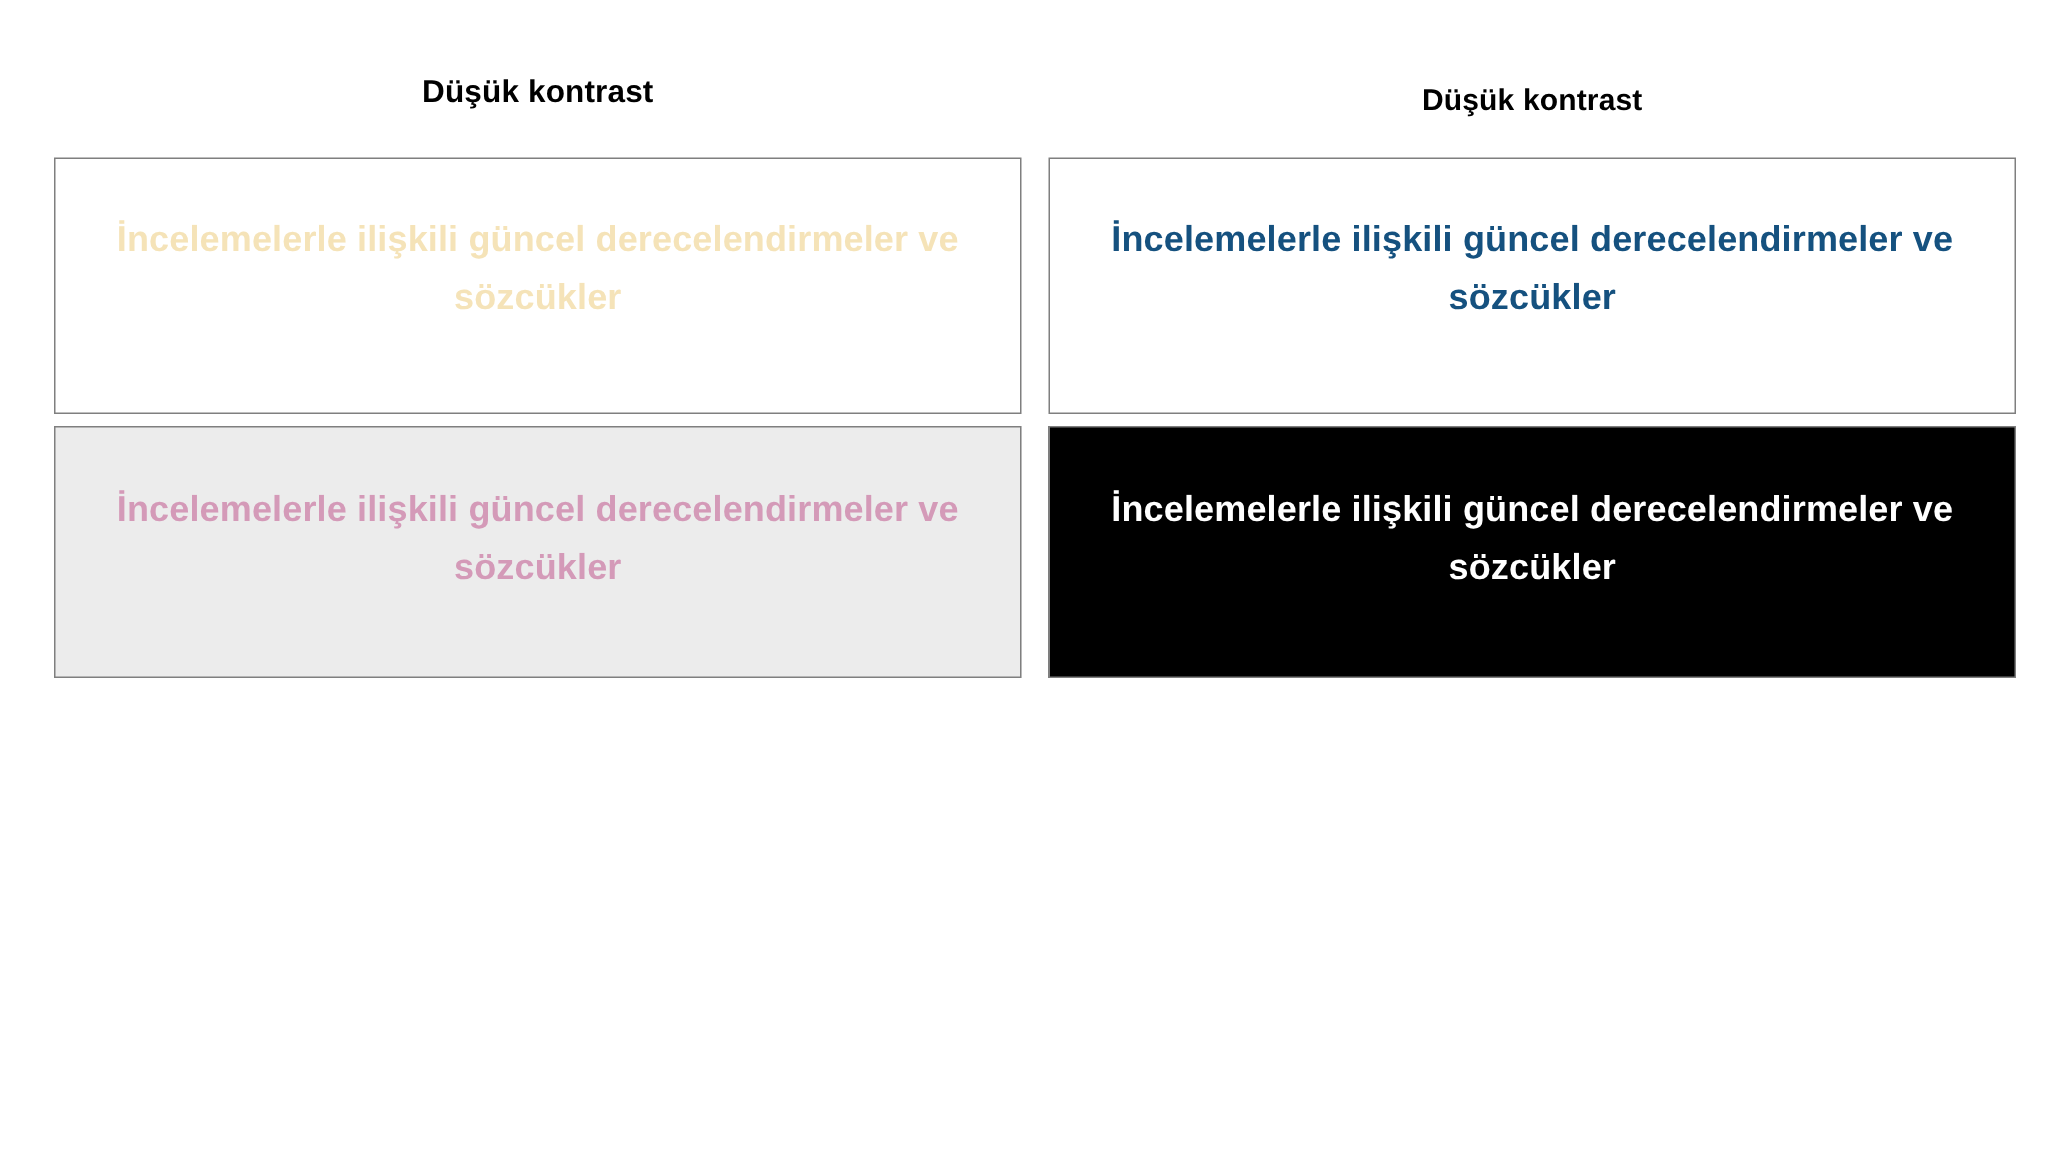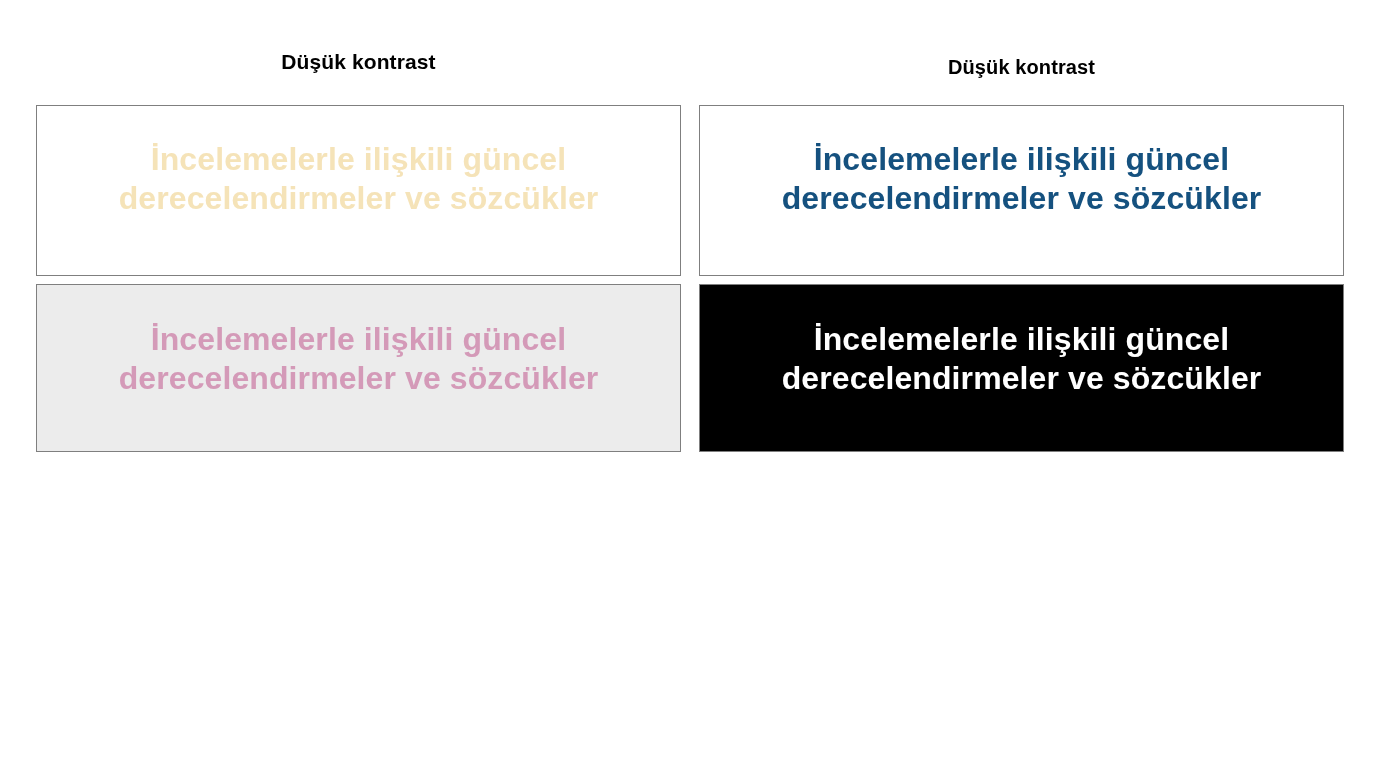--- a/index.html
+++ b/index.html
@@ -51,21 +51,21 @@
     display: flex;
     flex-direction: column;
     justify-content: flex-start;
     align-items: center;
     overflow: hidden;
   }
   .sample-box .sample-text {
     width: 100%;
     text-align: center;
     font-weight: bold;
-    font-size: 32px;
+    font-size: 24px;
     line-height: 39px;
     padding: 0 14px;
     box-sizing: border-box;
     letter-spacing: 0.1px;
   }
 
   
   .box-tl { left: 36px;  top: 105px; width: 645px; height: 171px; }
   .box-bl { left: 36px;  top: 284px; width: 645px; height: 168px; }
   

